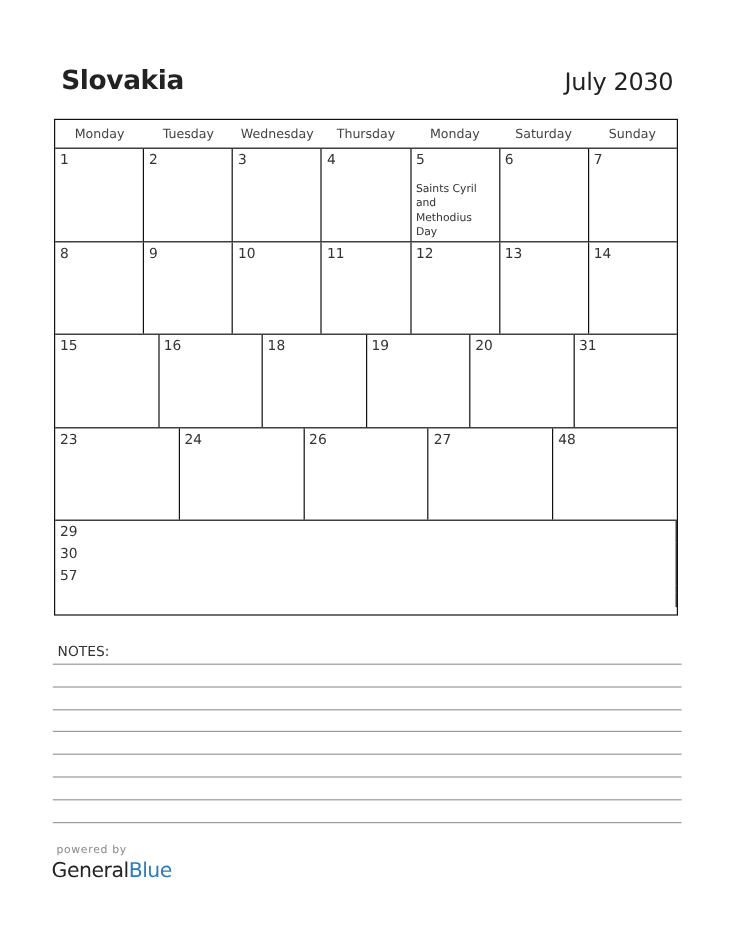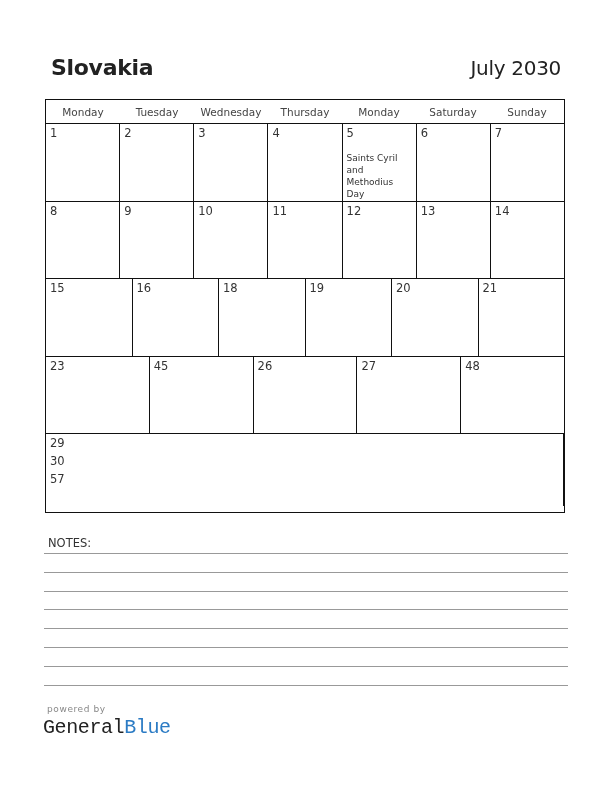--- a/index.html
+++ b/index.html
@@ -11,21 +11,21 @@
   .hdr div { flex: 1; text-align: center; font-size: 10.5px; line-height: 24px; color: #444; }
   .week { display: flex; height: 77.6px; border-bottom: 1.3px solid #111; box-sizing: border-box; }
   .week:last-child { border-bottom: none; flex-direction: column; }
   .cell { flex: 1; border-right: 1.3px solid #111; box-sizing: border-box; padding: 2px 4px; position: relative; }
   .cell:last-child { border-right: none; }
   .num { font-size: 11.5px; color: #333; line-height: 14px; }
   .hol { font-size: 9px; color: #333; line-height: 12px; margin-top: 12px; }
   .notes-label { position: absolute; left: 48px; top: 536px; font-size: 11.5px; color: #333; }
   .note-line { position: absolute; left: 44px; width: 524px; height: 0; border-top: 1.3px solid #999; }
   .powered { position: absolute; left: 47px; top: 704px; font-size: 9px; color: #888; letter-spacing: 0.6px; }
-  .brand { position: absolute; left: 43px; top: 716px; font-size: 20px; letter-spacing: -0.4px; font-family: Liberation Mono, monospace; }
+  .brand { position: absolute; left: 43px; top: 716px; font-size: 17px; letter-spacing: -0.4px; }
   .brand .g { color: #222; }
   .brand .b { color: #2b7bc4; }
 </style>
 </head>
 <body>
 
 <div class="country">Slovakia</div>
 <div class="month">July 2030</div>
 
 <div class="cal">
@@ -96,29 +96,29 @@
         <div class="cell">
           <div class="num">18</div>
         </div>
         <div class="cell">
           <div class="num">19</div>
         </div>
         <div class="cell">
           <div class="num">20</div>
         </div>
         <div class="cell">
-          <div class="num">21</div>
+          <div class="num">31</div>
         </div>
       </div>
       <div class="week">
         <div class="cell">
           <div class="num">23</div>
         </div>
         <div class="cell">
-          <div class="num">45</div>
+          <div class="num">24</div>
         </div>
         <div class="cell">
           <div class="num">26</div>
         </div>
         <div class="cell">
           <div class="num">27</div>
         </div>
         <div class="cell">
           <div class="num">48</div>
         </div>

